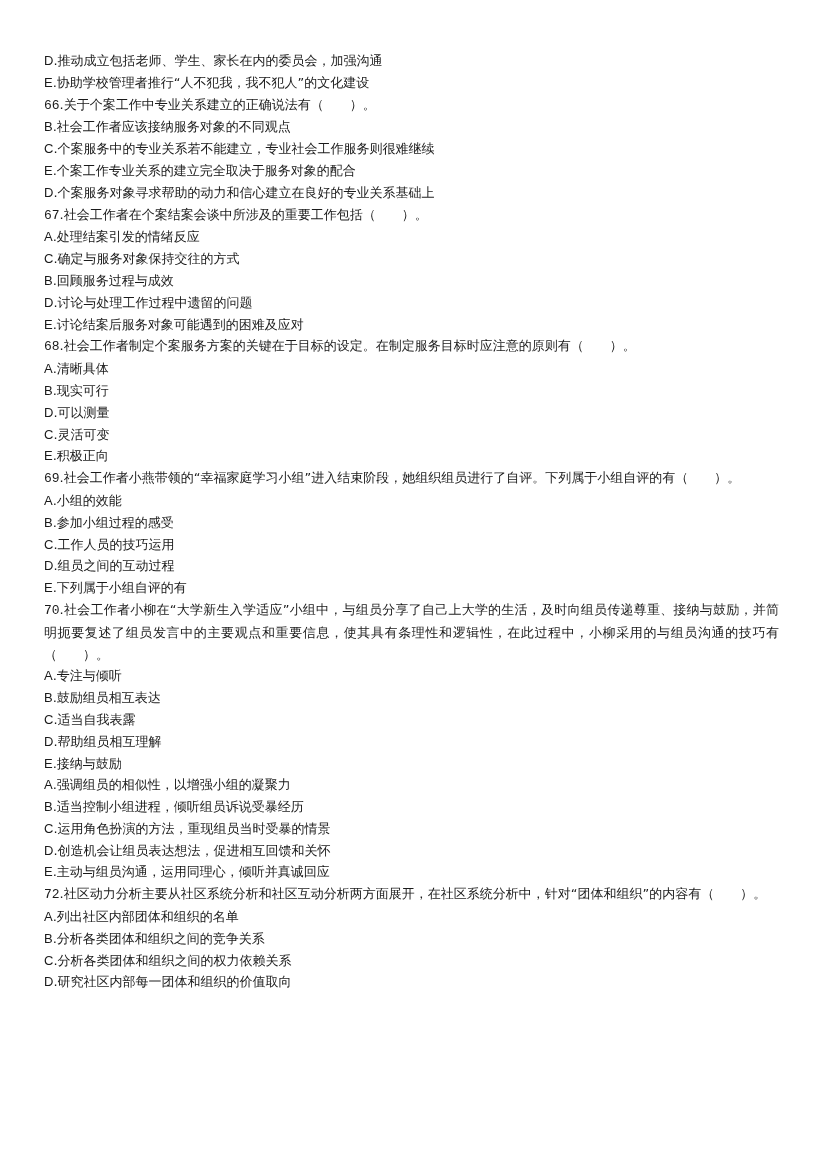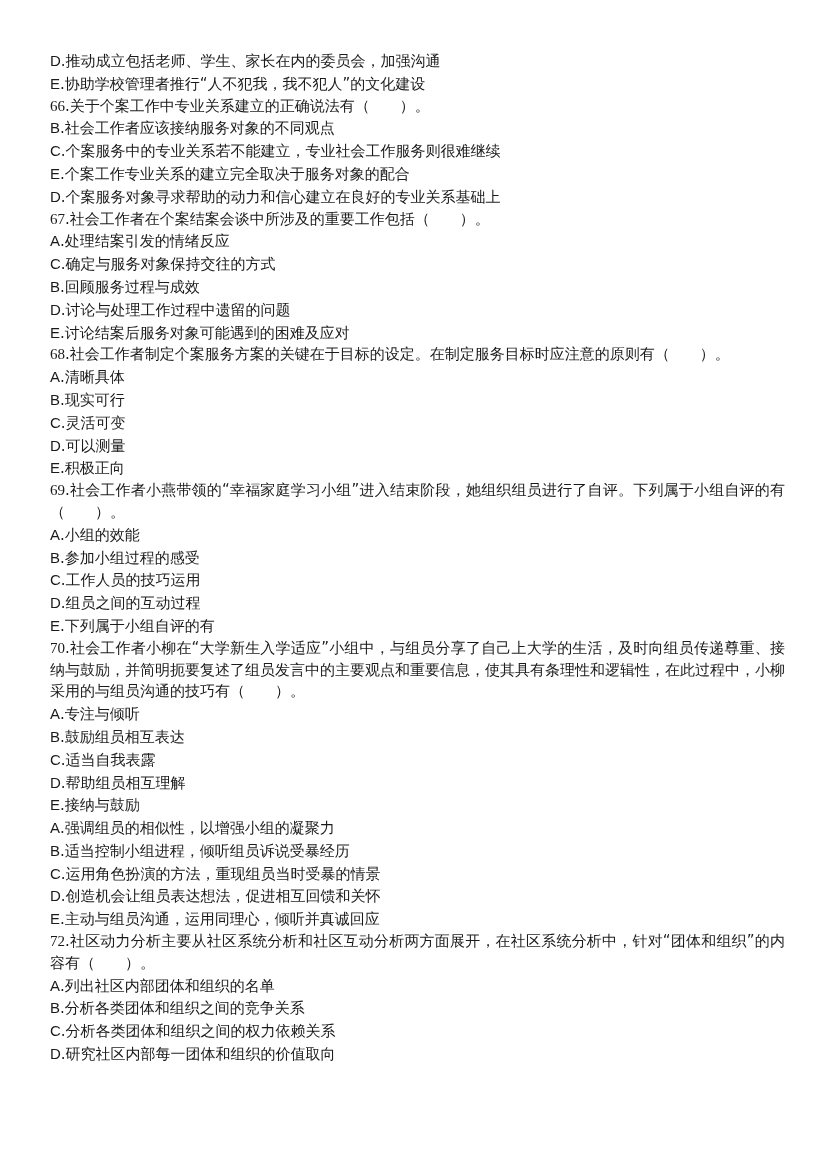--- a/index.html
+++ b/index.html
@@ -1,29 +1,29 @@
 <!DOCTYPE html>
 <html><head>
 <meta charset="utf-8">
 <style>
   html, body { margin: 0; padding: 0; background: #ffffff; }
   body { width: 830px; height: 1175px; overflow: hidden; position: relative; }
   .page {
     position: absolute;
-    left: 50px;
+    left: 44px;
     top: 50px;
     width: 735px;
     font-family: "DejaVu Sans", "Liberation Sans", sans-serif;
-    font-size: 15px;
+    font-size: 13px;
     color: #1a1a1a;
     line-height: 21.8px;
   }
   .line { white-space: nowrap; }
   .q { white-space: normal; text-align: justify; }
-  .q .num { font-family: Liberation Serif, serif; }
+  .q .num { font-family: Liberation Mono, monospace; }
   .opt .letter { font-family: "Liberation Sans", sans-serif; }
 </style>
 </head>
 <body>
 
 <div class="page">
 
   <div class="line opt"><span class="letter">D</span><span>.推动成立包括老师、学生、家长在内的委员会，加强沟通</span></div>
   <div class="line opt"><span class="letter">E</span><span>.协助学校管理者推行“人不犯我，我不犯人”的文化建设</span></div>
 
@@ -36,22 +36,22 @@
   <div class="q"><span class="num">67</span><span>.社会工作者在个案结案会谈中所涉及的重要工作包括（　　）。</span></div>
   <div class="line opt"><span class="letter">A</span><span>.处理结案引发的情绪反应</span></div>
   <div class="line opt"><span class="letter">C</span><span>.确定与服务对象保持交往的方式</span></div>
   <div class="line opt"><span class="letter">B</span><span>.回顾服务过程与成效</span></div>
   <div class="line opt"><span class="letter">D</span><span>.讨论与处理工作过程中遗留的问题</span></div>
   <div class="line opt"><span class="letter">E</span><span>.讨论结案后服务对象可能遇到的困难及应对</span></div>
 
   <div class="q"><span class="num">68</span><span>.社会工作者制定个案服务方案的关键在于目标的设定。在制定服务目标时应注意的原则有（　　）。</span></div>
   <div class="line opt"><span class="letter">A</span><span>.清晰具体</span></div>
   <div class="line opt"><span class="letter">B</span><span>.现实可行</span></div>
+  <div class="line opt"><span class="letter">D</span><span>.可以测量</span></div>
   <div class="line opt"><span class="letter">C</span><span>.灵活可变</span></div>
-  <div class="line opt"><span class="letter">D</span><span>.可以测量</span></div>
   <div class="line opt"><span class="letter">E</span><span>.积极正向</span></div>
 
   <div class="q"><span class="num">69</span><span>.社会工作者小燕带领的“幸福家庭学习小组”进入结束阶段，她组织组员进行了自评。下列属于小组自评的有（　　）。</span></div>
   <div class="line opt"><span class="letter">A</span><span>.小组的效能</span></div>
   <div class="line opt"><span class="letter">B</span><span>.参加小组过程的感受</span></div>
   <div class="line opt"><span class="letter">C</span><span>.工作人员的技巧运用</span></div>
   <div class="line opt"><span class="letter">D</span><span>.组员之间的互动过程</span></div>
   <div class="line opt"><span class="letter">E</span><span>.下列属于小组自评的有</span></div>
 
   <div class="q"><span class="num">70</span><span>.社会工作者小柳在“大学新生入学适应”小组中，与组员分享了自己上大学的生活，及时向组员传递尊重、接纳与鼓励，并简明扼要复述了组员发言中的主要观点和重要信息，使其具有条理性和逻辑性，在此过程中，小柳采用的与组员沟通的技巧有（　　）。</span></div>

